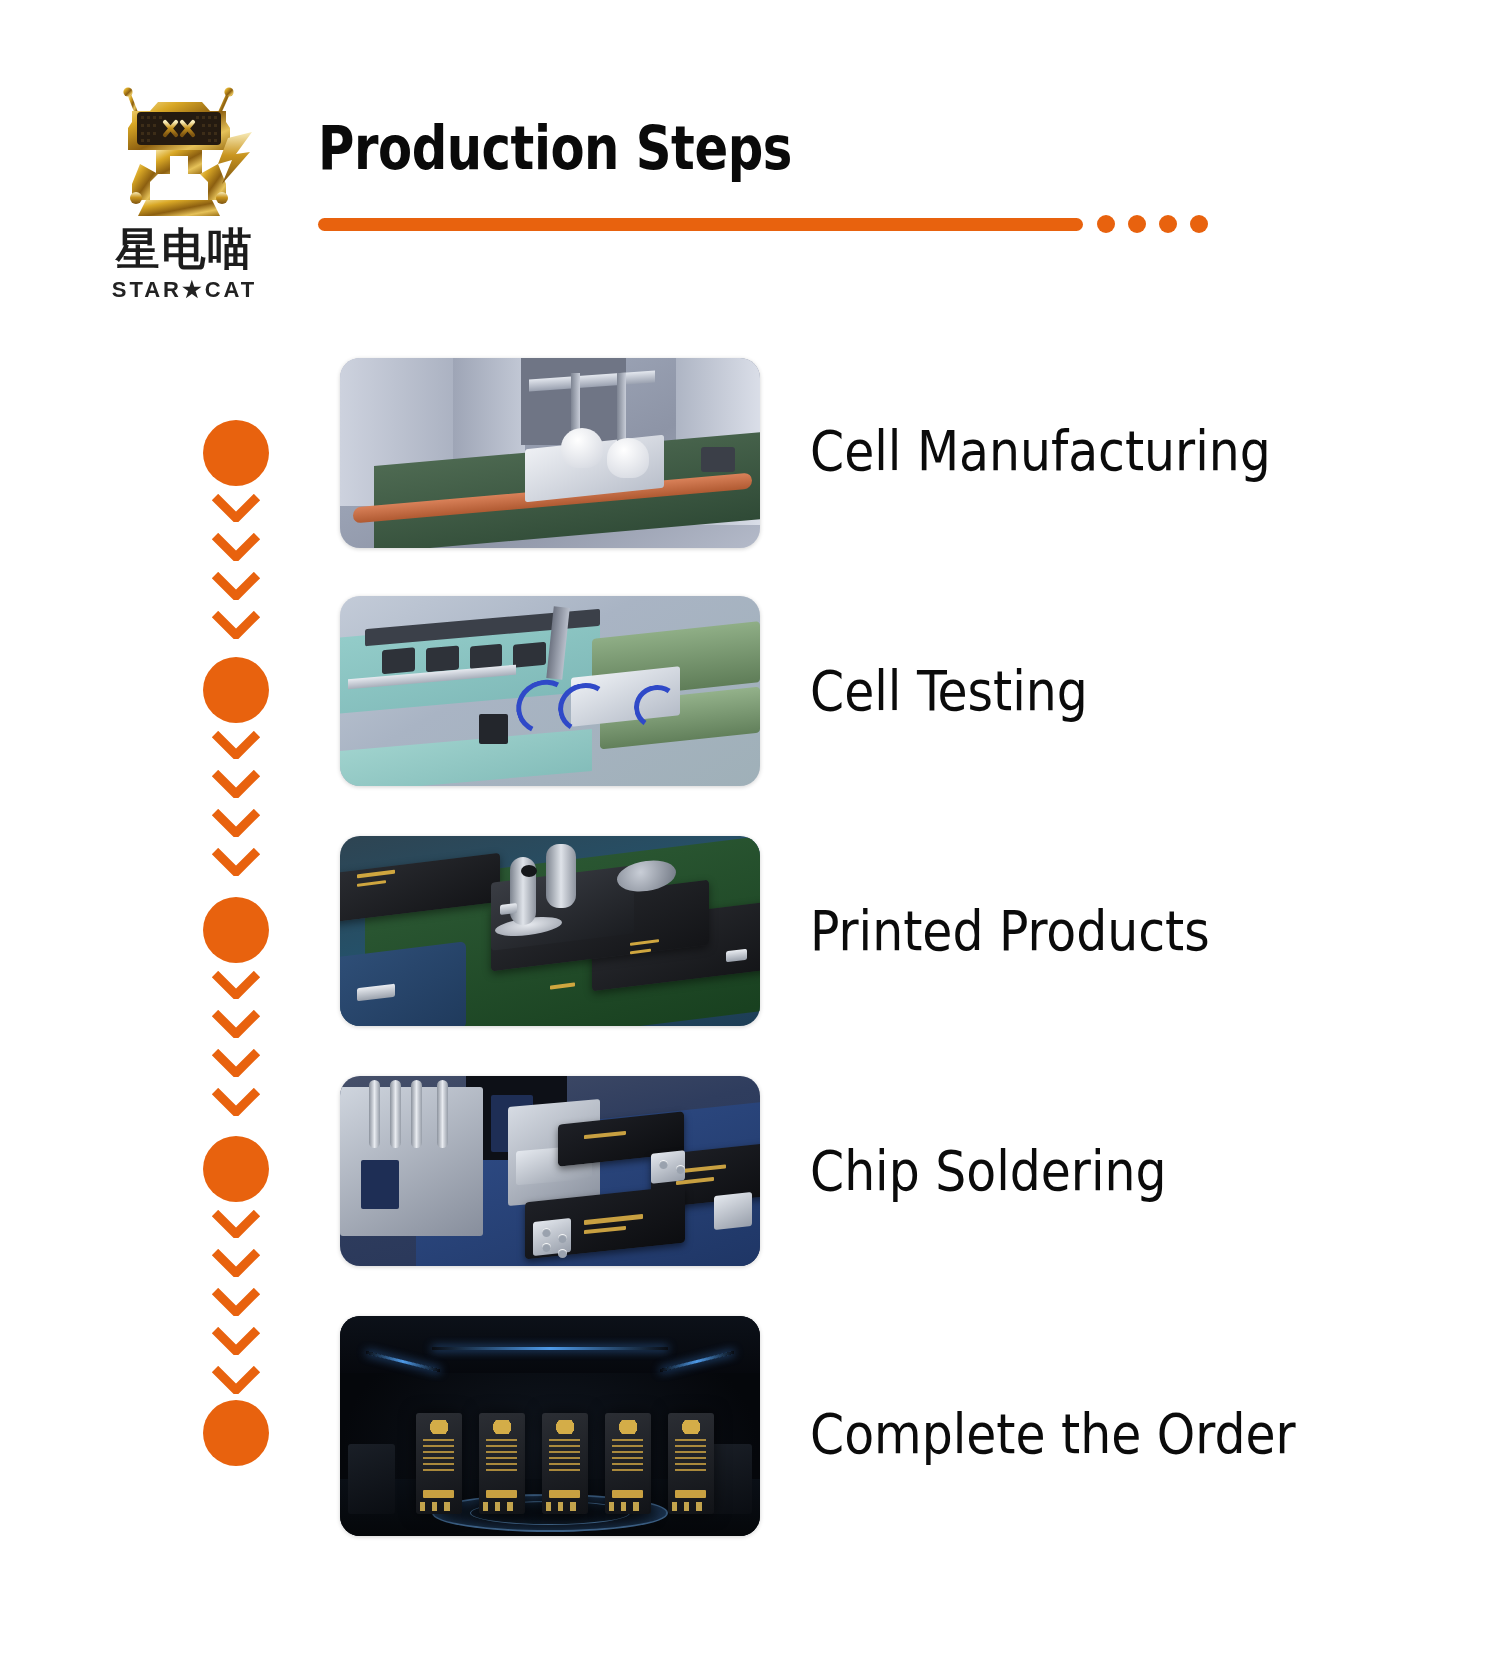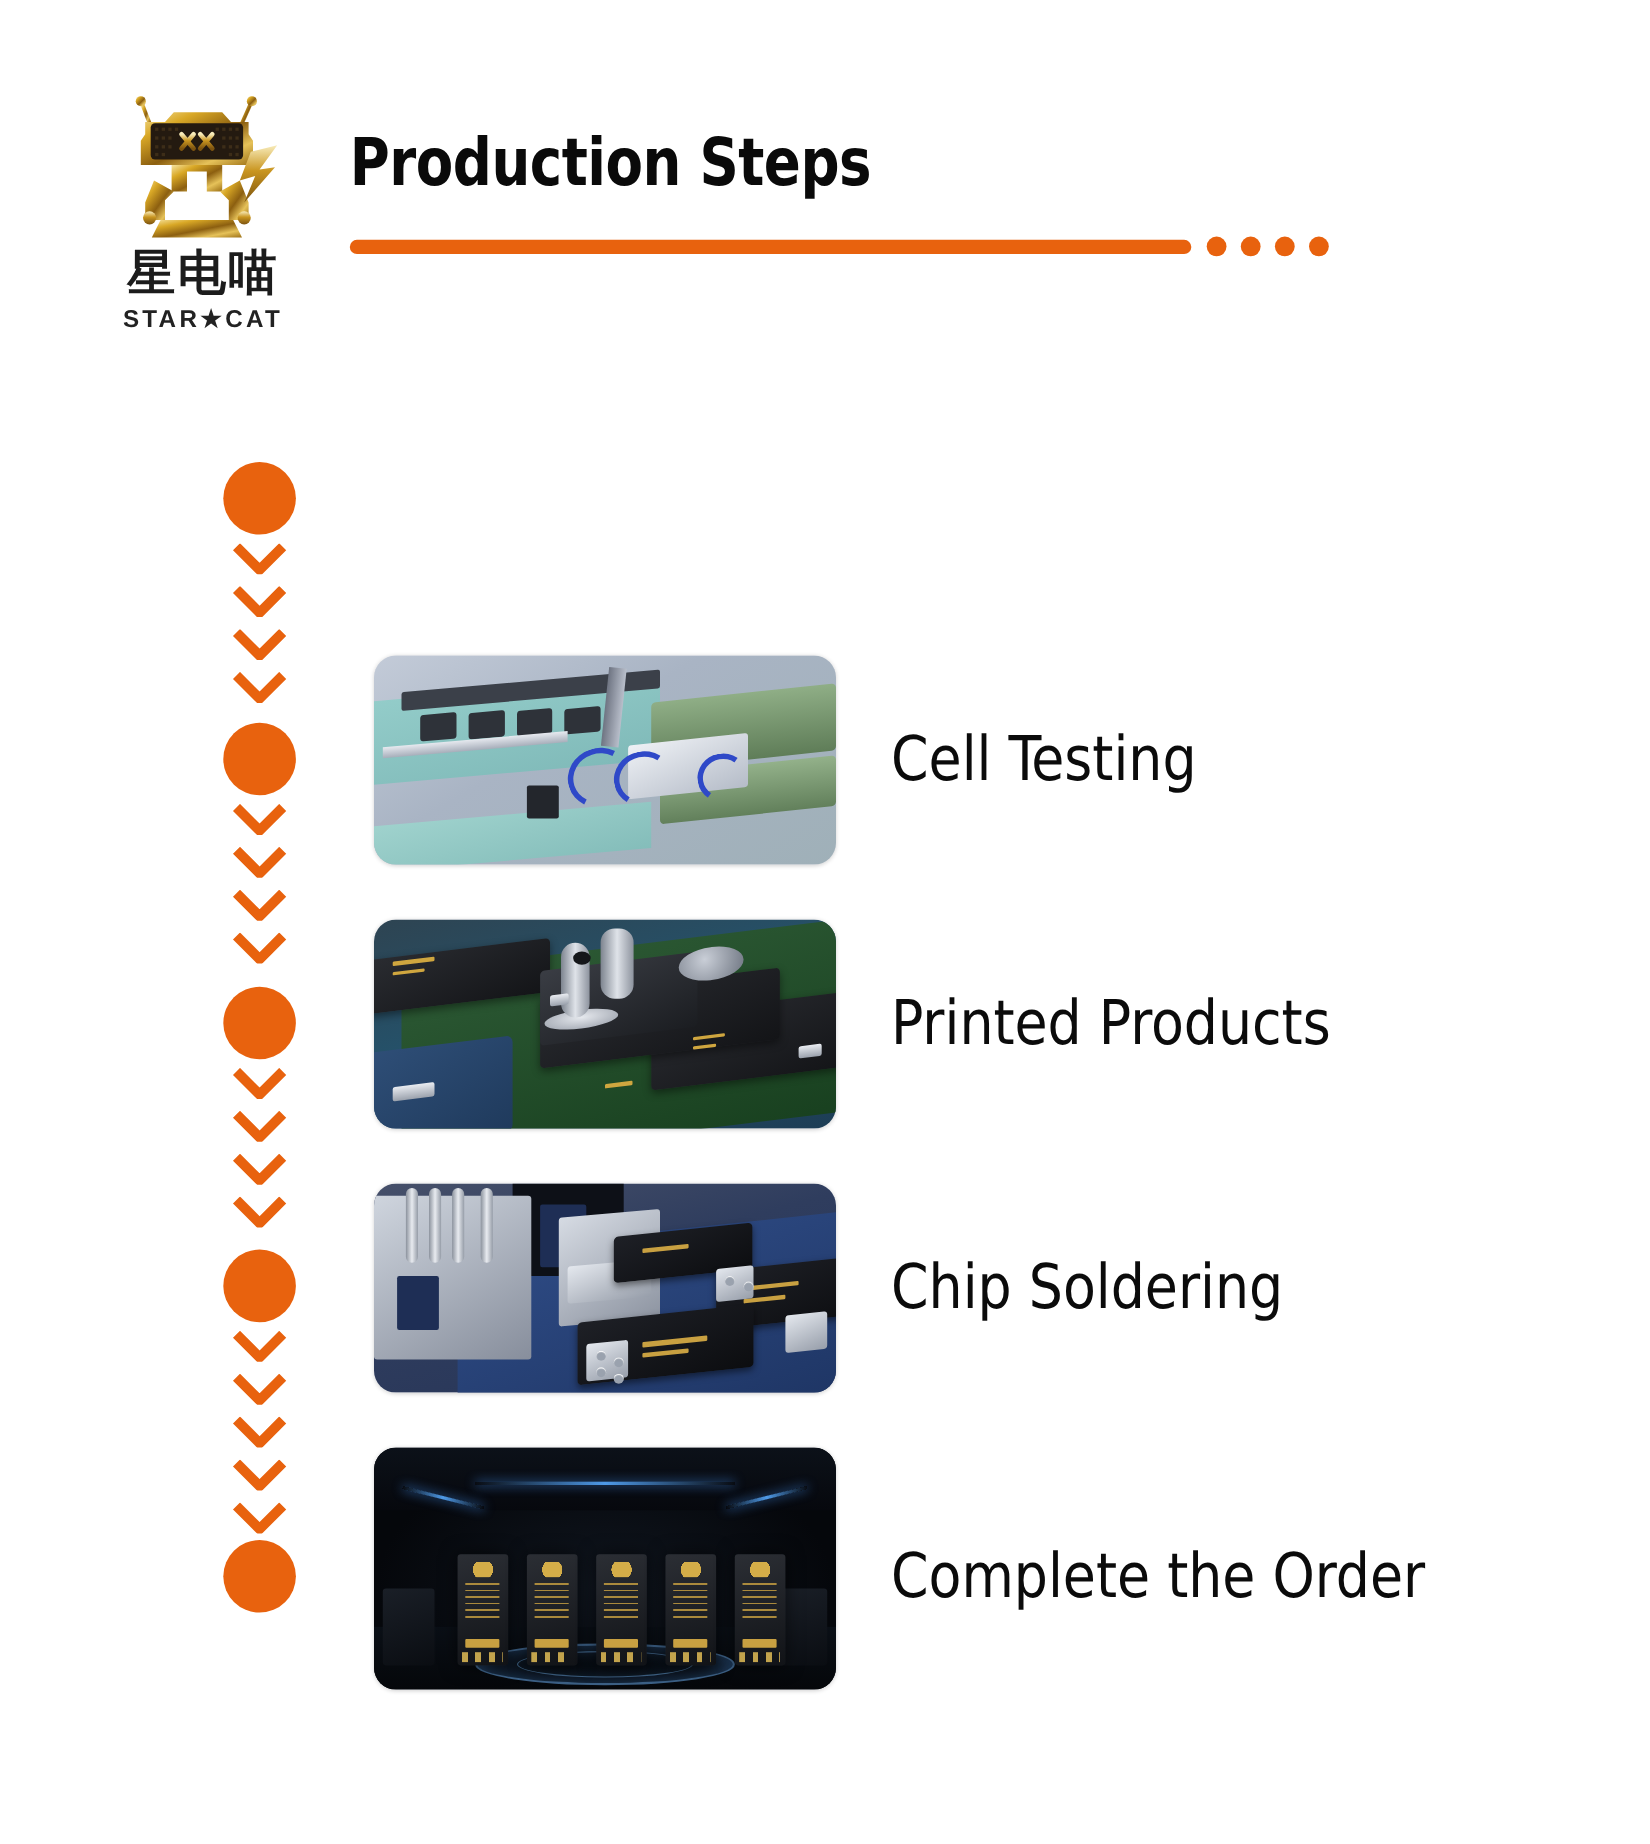--- a/index.html
+++ b/index.html
@@ -330,20 +330,41 @@
       </div>
       <div class="chev" style="top: 948px;">
         <svg viewBox="0 0 50 28">
           <path d="M4 3 L25 24 L46 3" fill="none" stroke="#E8620E" stroke-width="9" stroke-linecap="butt" stroke-linejoin="miter"></path>
         </svg>
       </div>
     </div>
 
   <div class="steps">
 
+    <div class="step" style="top:358px;height:190px;width:1000px;">
+      <div class="thumb">
+        <div class="scene">
+          <div class="s1-bg"></div>
+            <div class="s1-wallL"></div>
+            <div class="s1-wallM"></div>
+          <div class="s1-dark"></div>
+            <div class="s1-wallR"></div>
+          <div class="s1-belt"></div>
+            <div class="s1-rail"></div>
+          <div class="s1-gantry"></div>
+          <div class="s1-plate"></div>
+          <div class="s1-arm s1-a1"></div>
+            <div class="s1-arm s1-a2"></div>
+          <div class="s1-cup s1-c1"></div>
+            <div class="s1-cup s1-c2"></div>
+          <div class="s1-box"></div>
+        </div>
+      </div>
+      <div class="label" style="top:60px;">Cell Manufacturing</div>
+    </div>
 
     <div class="step" style="top:596px;height:190px;width:1000px;">
       <div class="thumb">
         <div class="scene">
           <div class="s2-bg"></div>
           <div class="s2-teal"></div>
             <div class="s2-teal2"></div>
           <div class="s2-darkbar"></div>
           <div class="s2-cells">
             <div class="s2-cell" style="left:2%;top:10%;"></div>

